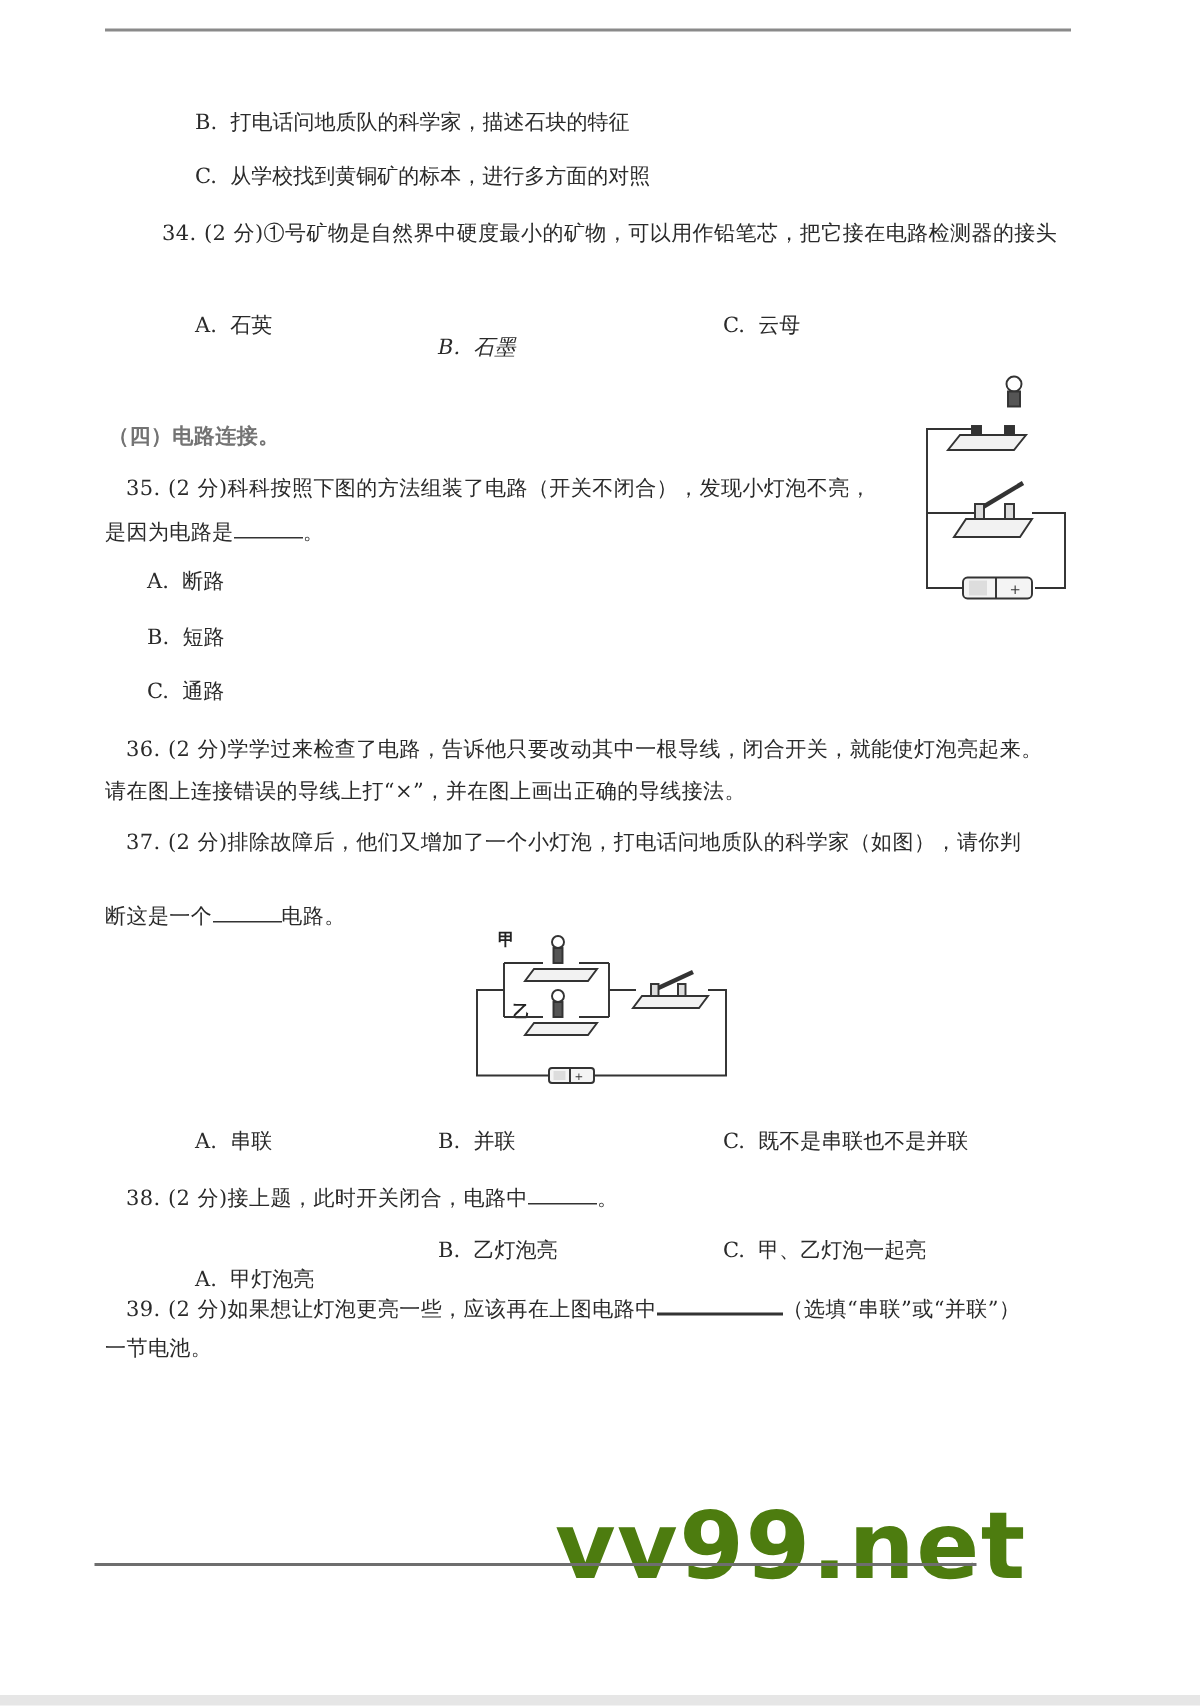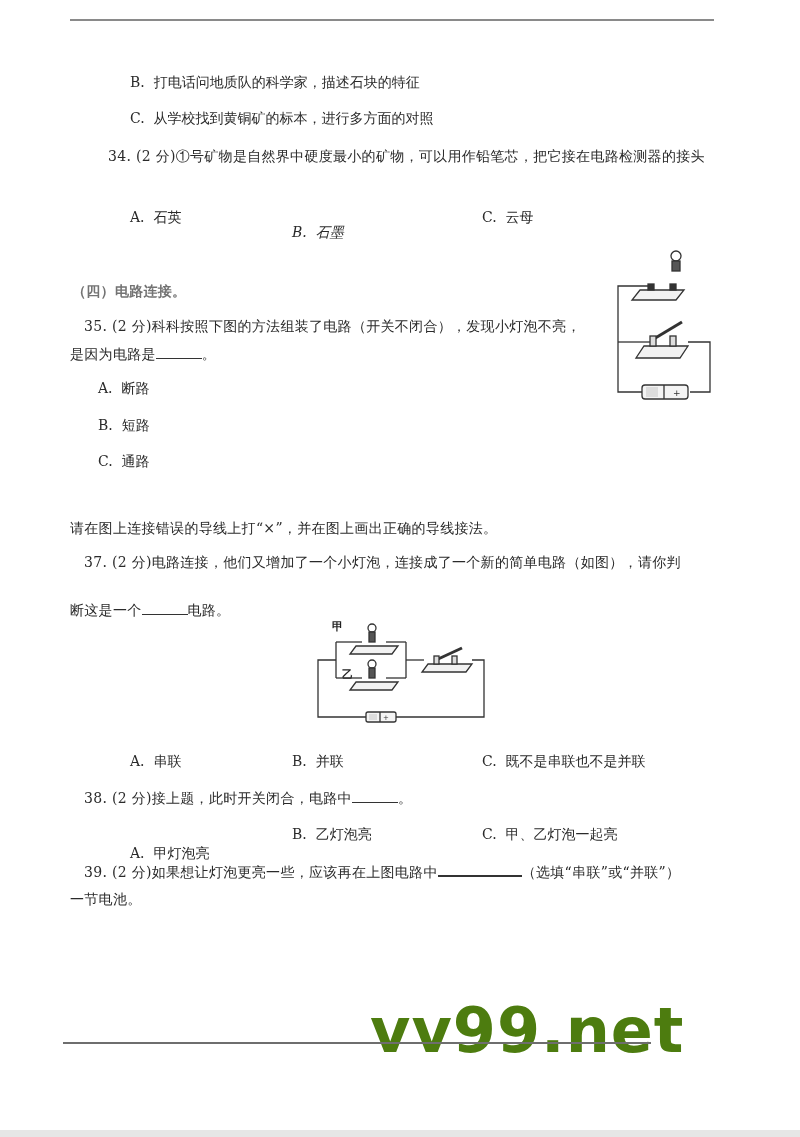--- a/index.html
+++ b/index.html
@@ -105,27 +105,31 @@
     </g>
 
     <g>
       <rect x="32" y="141" width="46" height="14" rx="3" fill="#f4f4f4"></rect>
       <line x1="54" y1="141" x2="54" y2="155"></line>
       <rect x="36" y="143" width="12" height="10" fill="#ddd" stroke="none"></rect>
     </g>
     <text x="63" y="152" font-size="9" fill="#333" stroke="none">+</text>
   </svg>
 
+  <div class="line" style="left:84px; top:490px;">
+    <span>36.</span>
+    <span>(2 分)</span><span>学学过来检查了电路，告诉他只要改动其中一根导线，闭合开关，就能使灯泡亮起来。</span>
+  </div>
   <div class="line" style="left:70px; top:518px;">
     <span>请在图上连接错误的导线上打“×”，并在图上画出正确的导线接法。</span>
   </div>
 
   <div class="line" style="left:84px; top:552px;">
     <span>37.</span>
-    <span>(2 分)</span><span>电路连接，他们又增加了一个小灯泡，连接成了一个新的简单电路（如图），请你判</span>
+    <span>(2 分)</span><span>排除故障后，他们又增加了一个小灯泡，打电话问地质队的科学家（如图），请你判</span>
   </div>
   <div class="line" style="left:70px; top:600px;">
     <span>断这是一个</span><span class="blank s"></span><span>电路。</span>
   </div>
 
   <svg class="fig" style="left:312px; top:616px;" width="180" height="110" viewBox="0 0 180 110" fill="none" stroke="#333" stroke-width="1.3">
     <text x="20" y="14" font-size="11" font-weight="bold" fill="#222" stroke="none">甲</text>
     <text x="30" y="62" font-size="11" font-weight="bold" fill="#222" stroke="none">乙</text>
 
     <line x1="24" y1="26" x2="24" y2="62"></line>

